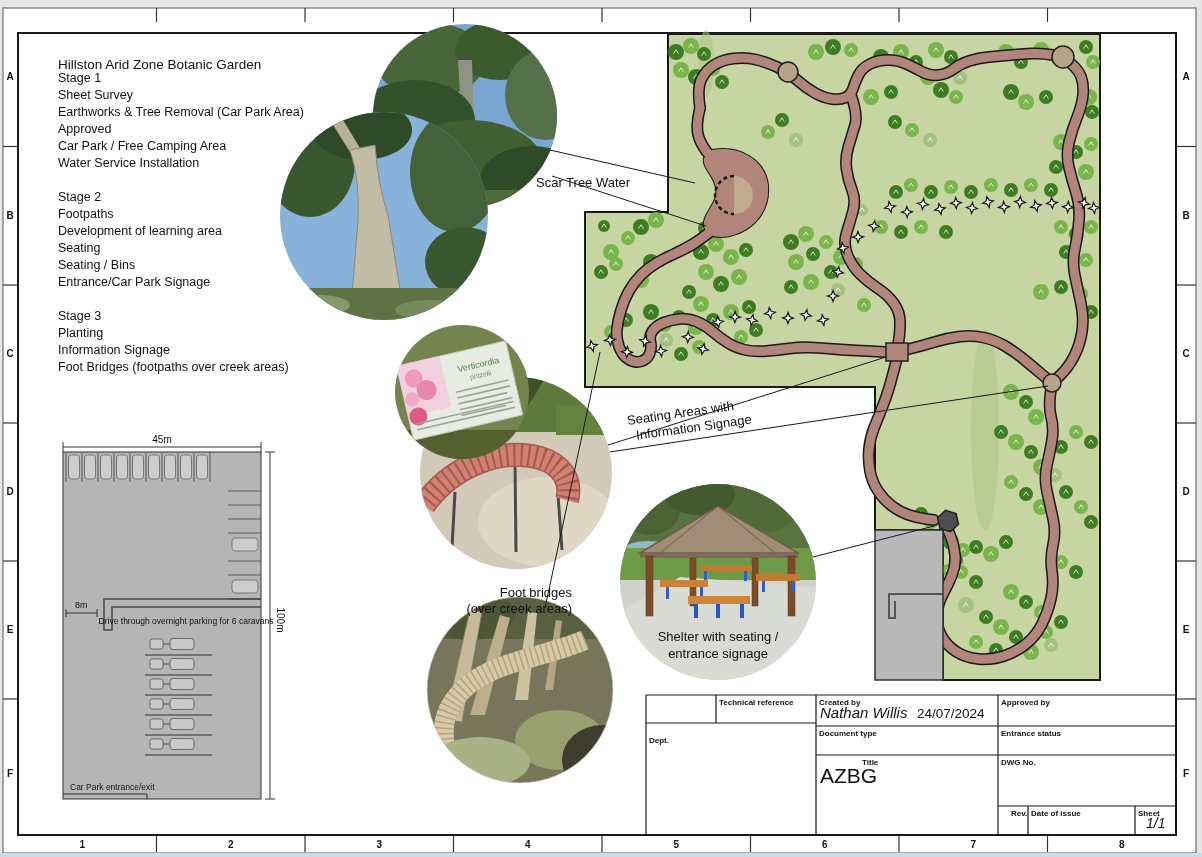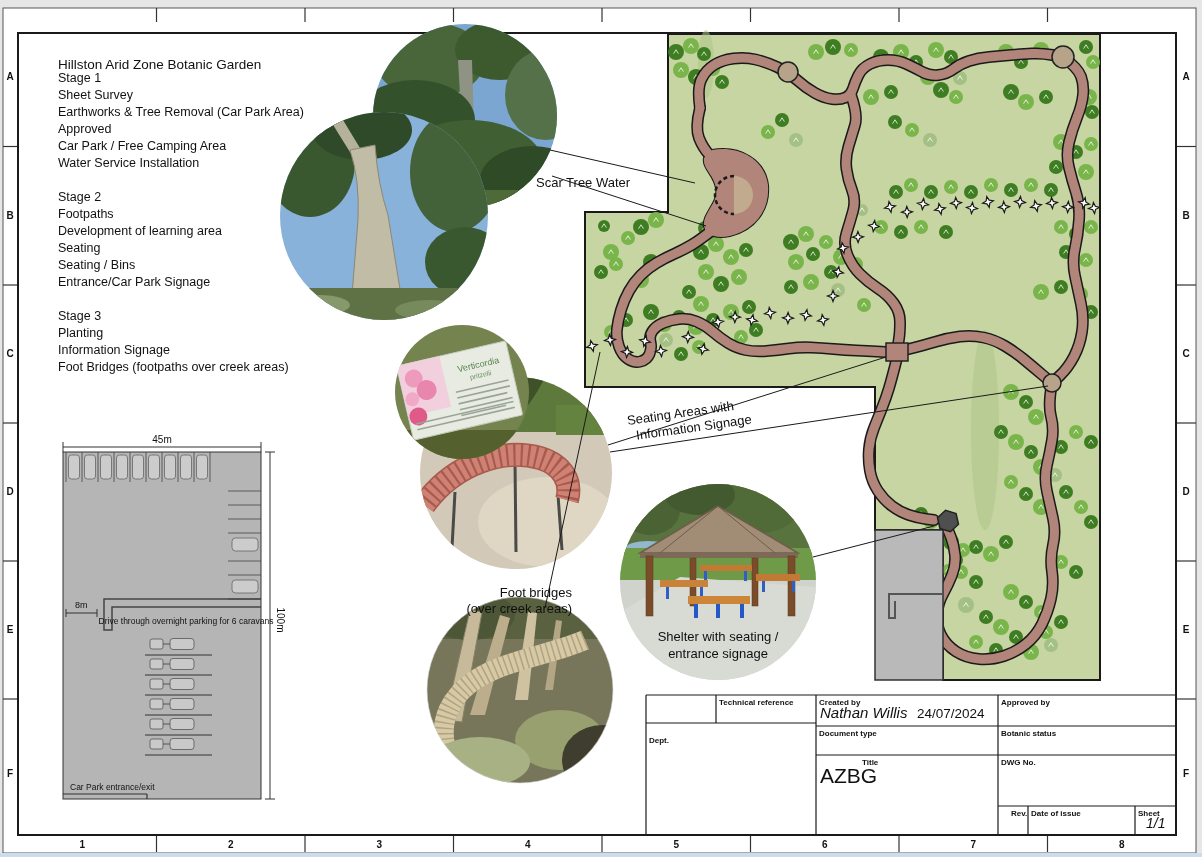--- a/index.html
+++ b/index.html
@@ -726,21 +726,21 @@
   <div>Shelter with seating /</div>
   <div>entrance signage</div>
 </div>
 
 
 <div class="ov tb-label" id="lbl-dept">Dept.</div>
 <div class="ov tb-label" id="lbl-tref">Technical reference</div>
 <div class="ov tb-label" id="lbl-created">Created by</div>
 <div class="ov tb-label" id="lbl-approved">Approved by</div>
 <div class="ov tb-label" id="lbl-doctype">Document type</div>
-<div class="ov tb-label" id="lbl-docstatus">Botanic status</div>
+<div class="ov tb-label" id="lbl-docstatus">Entrance status</div>
 <div class="ov tb-label" id="lbl-title">Title</div>
 <div class="ov tb-label" id="lbl-dwg">DWG No.</div>
 <div class="ov tb-label" id="lbl-rev">Rev.</div>
 <div class="ov tb-label" id="lbl-date">Date of issue</div>
 <div class="ov tb-label" id="lbl-sheet">Sheet</div>
 <div class="ov tb-value" id="tb-created-val">Nathan Willis</div>
 <div class="ov tb-value" id="tb-date-val">24/07/2024</div>
 <div class="ov tb-value" id="tb-title-val">AZBG</div>
 <div class="ov tb-value" id="tb-sheet-val">1/1</div>
 </div>

